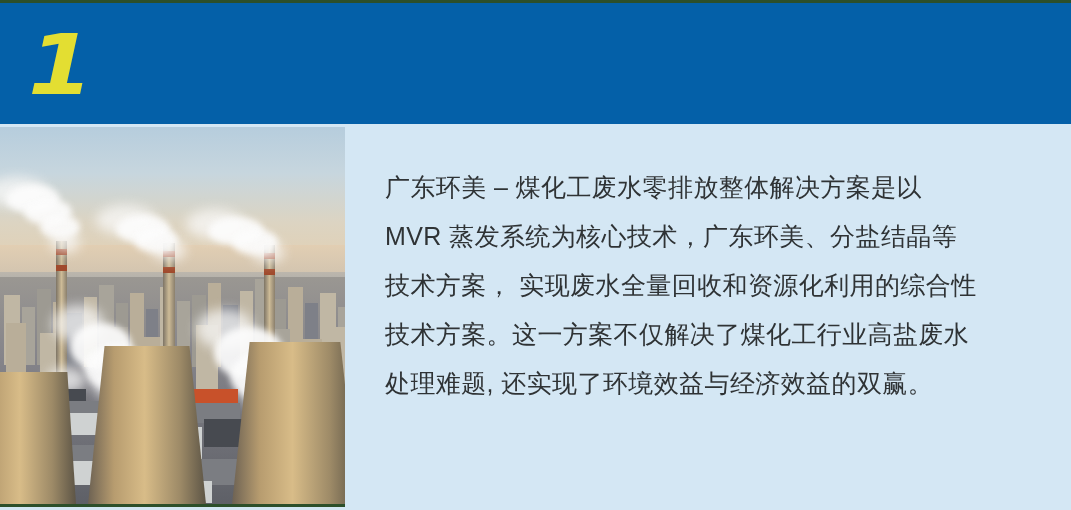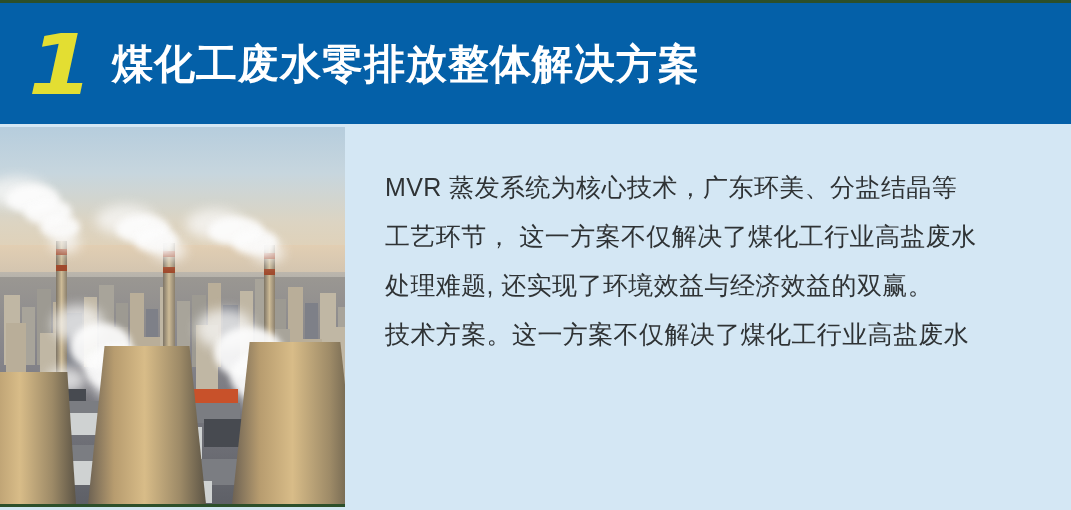--- a/index.html
+++ b/index.html
@@ -97,21 +97,20 @@
   }
   .copy .line { display:block; }
 </style>
 </head>
 <body>
 
 <div class="page">
 
   <div class="header">
     <div class="badge-number">1</div>
-    <div class="header-title">煤化工废水零排放整体解决方案</div>
   </div>
 
   <div class="photo">
     <div class="sky"></div>
     <div class="haze"></div>
     <div class="cityband"></div>
 
     <div class="bldg l" style="left:4px;  top:168px; width:16px; height:70px;"></div>
     <div class="bldg d" style="left:22px; top:180px; width:13px; height:58px;"></div>
     <div class="bldg" style="left:37px; top:162px; width:14px; height:76px;"></div>
@@ -198,19 +197,20 @@
     <div class="bld-dark" style="left:112px; top:340px; width:80px;  height:20px;"></div>
     <div class="bld-mid" style="left:196px; top:332px; width:80px;  height:26px;"></div>
     <div class="bld-white" style="left:164px; top:354px; width:48px;  height:22px;"></div>
 
     <div class="tower t1"></div>
     <div class="tower t2"></div>
     <div class="tower t3"></div>
   </div>
 
   <div class="copy">
+    <span class="line">广东环美 – 煤化工废水零排放整体解决方案是以</span>
     <span class="line">MVR 蒸发系统为核心技术，广东环美、分盐结晶等</span>
-    <span class="line">工艺环节， 这一方案不仅解决了煤化工行业高盐废水</span>
+    <span class="line">技术方案， 实现废水全量回收和资源化利用的综合性</span>
+    <span class="line">技术方案。这一方案不仅解决了煤化工行业高盐废水</span>
     <span class="line">处理难题, 还实现了环境效益与经济效益的双赢。</span>
-    <span class="line">技术方案。这一方案不仅解决了煤化工行业高盐废水</span>
   </div>
 
 </div>
 
 </body></html>

